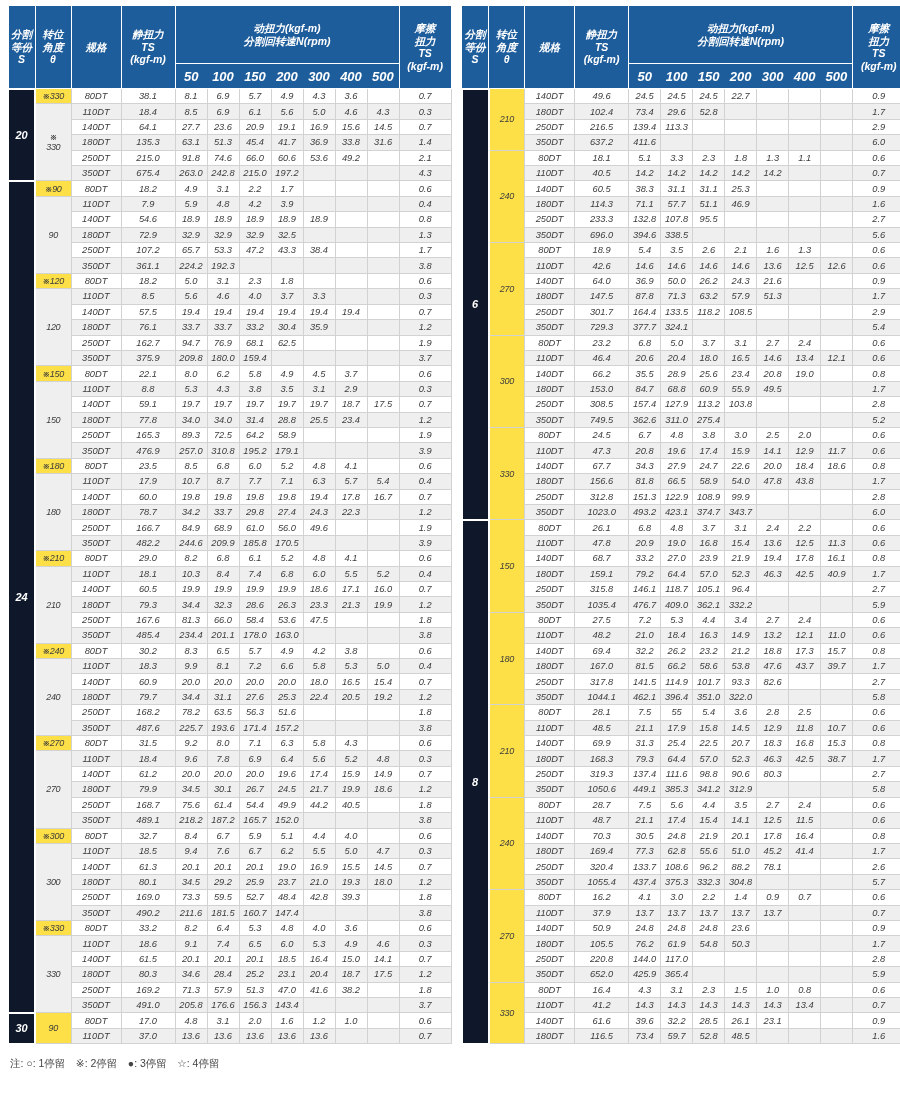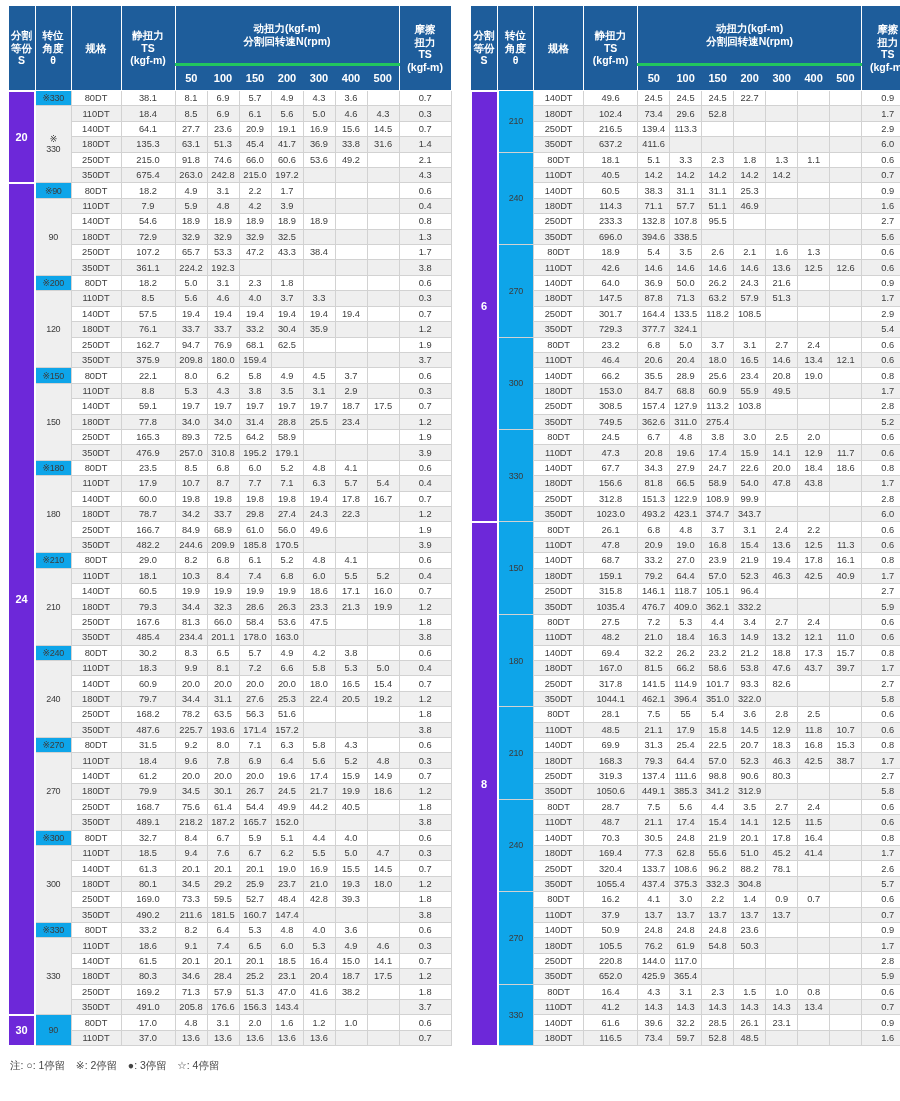--- a/index.html
+++ b/index.html
@@ -1,32 +1,32 @@
 <!DOCTYPE html>
 <html><head>
 <meta charset="utf-8">
 <style>
   html,body{margin:0;padding:0;background:#fff;width:900px;height:1101px;overflow:hidden;
     font-family:"Liberation Sans","DejaVu Sans",sans-serif;-webkit-font-smoothing:antialiased;}
-  .wrap{display:flex;gap:18px;padding:5px 7px 0 7px;}
+  .wrap{display:flex;gap:9px;padding:5px 7px 0 7px;font-style:italic;}
   table{border-collapse:collapse;table-layout:fixed;width:443px;border:1px solid #9fb0bf;}
   colgroup col.c-s{width:27px}colgroup col.c-a{width:36px}colgroup col.c-sp{width:50px}
   colgroup col.c-st{width:54px}colgroup col.c-d{width:32px}colgroup col.c-f{width:52px}
   thead th{background:#1e5d9b;color:#fff;font-weight:bold;border:1px solid #fff;
     padding:0;vertical-align:middle;text-align:center;}
   thead tr.h1 th{height:57px;font-size:10.5px;line-height:12.5px;white-space:pre-line;}
-  thead tr.h2 th{height:24px;font-size:11px;border-left:none;border-right:none;border-top:3px solid #22c55e;margin-left:40px;}
+  thead tr.h2 th{height:24px;font-size:13px;border-left:none;border-right:none;border-top:1px solid #22c55e;margin-left:40px;}
   thead th.frh{font-size:10px;line-height:11.5px;}
   tbody tr{height:15.42px;}
   tbody td{border:1px solid #d2d2d2;padding:0 1px;font-size:9px;color:#3c3c3c;
     text-align:center;vertical-align:middle;line-height:10px;}
   tbody tr:nth-child(even) td{background:#efefef;}
-  tbody td.s-cell{background:#6d28d9;color:#fff;font-weight:bold;font-size:11px;
+  tbody td.s-cell{background:#0f172a;color:#fff;font-weight:bold;font-size:11px;
     border:2px solid #fff;}
-  tbody td.angle-cell{background:#0ea5e9;white-space:pre-line;font-size:9px;letter-spacing:-0.3px;}
+  tbody td.angle-cell{background:#fde047;white-space:pre-line;font-size:9px;letter-spacing:-0.3px;}
   tbody td.spec-cell{font-size:9.3px;}
   tbody td.static-cell,tbody td.dyn-cell,tbody td.fr-cell{font-size:9.3px;}
   .note{margin:12px 0 4px 10px;font-size:10.5px;color:#444;}
 </style>
 </head>
 <body>
 
 <div class="wrap">
   <table>
     <colgroup>
@@ -218,21 +218,21 @@
           <td class="dyn-cell">224.2</td>
           <td class="dyn-cell">192.3</td>
           <td class="dyn-cell"></td>
           <td class="dyn-cell"></td>
           <td class="dyn-cell"></td>
           <td class="dyn-cell"></td>
           <td class="dyn-cell"></td>
           <td class="fr-cell">3.8</td>
         </tr>
         <tr>
-          <td class="angle-cell">※200</td>
+          <td class="angle-cell">※120</td>
           <td class="spec-cell">80DT</td>
           <td class="static-cell">18.2</td>
           <td class="dyn-cell">5.0</td>
           <td class="dyn-cell">3.1</td>
           <td class="dyn-cell">2.3</td>
           <td class="dyn-cell">1.8</td>
           <td class="dyn-cell"></td>
           <td class="dyn-cell"></td>
           <td class="dyn-cell"></td>
           <td class="fr-cell">0.6</td>

